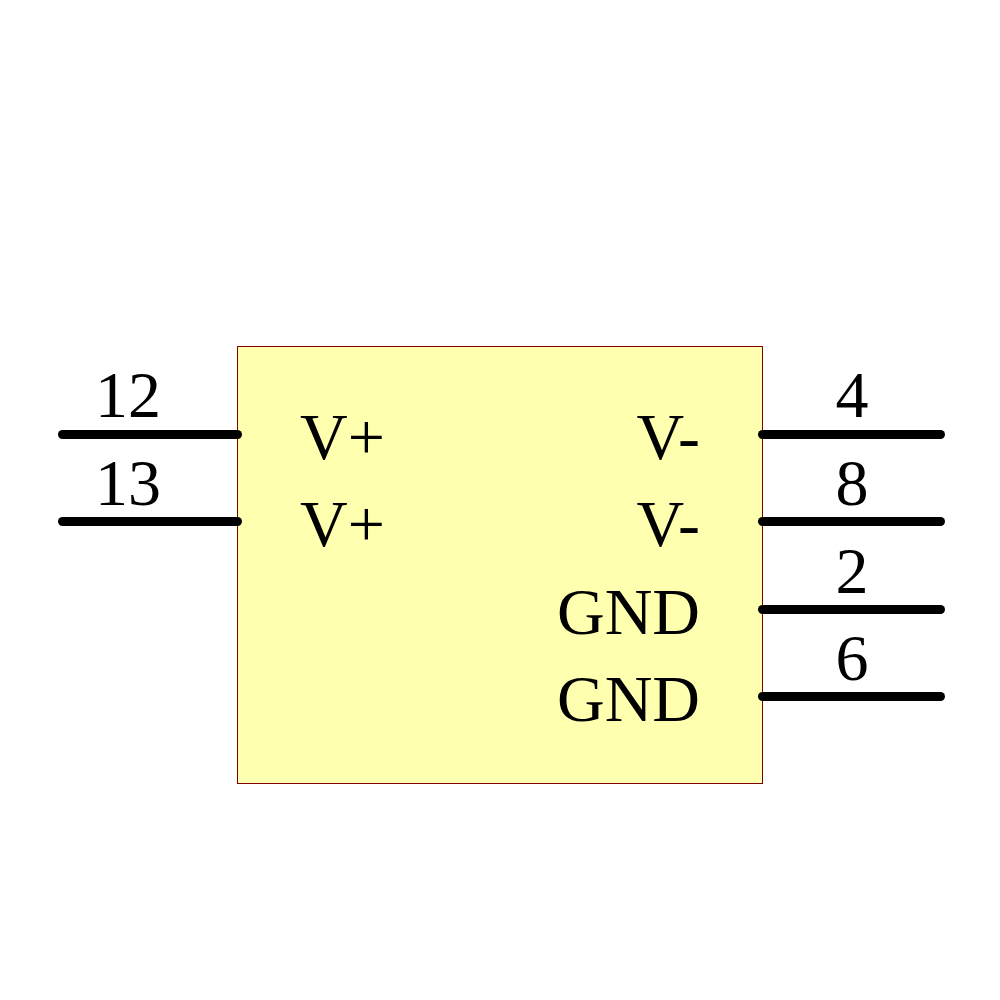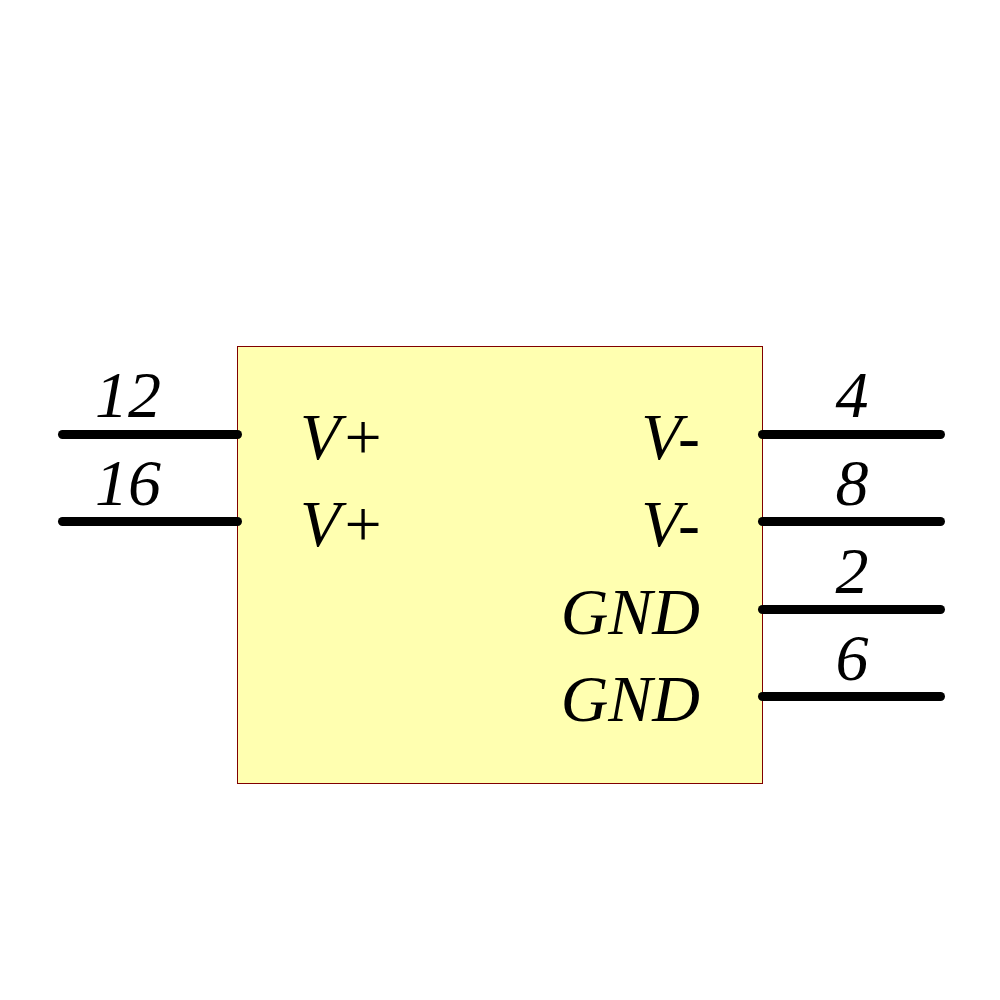--- a/index.html
+++ b/index.html
@@ -1,38 +1,38 @@
 <!DOCTYPE html>
 <html><head>
   <meta charset="utf-8">
   <style>
     html, body { margin: 0; padding: 0; background: #ffffff; }
     body { width: 1000px; height: 1000px; position: relative; overflow: hidden; }
-    .canvas { position: absolute; left: 0; top: 0; width: 828px; height: 1000px; font-style: italic; }
+    .canvas { position: absolute; left: 0; top: 0; width: 828px; height: 1000px; }
     .body-rect { position: absolute; left: 237px; top: 346px; width: 524px; height: 436px;
       background: #ffffb0; border: 1px solid #800000; }
     .pin-line { position: absolute; height: 9px; background: #000; border-radius: 5px; }
     .txt { position: absolute; font-family: "Liberation Serif", "DejaVu Serif", serif;
       color: #000; font-size: 66px; line-height: 66px; white-space: nowrap; }
     .num { width: 100px; text-align: center; }
     .lname { text-align: left; }
     .rname { text-align: right; width: 300px; }
   </style>
 </head>
 <body>
 
 <div class="canvas">
   <div class="body-rect"></div>
 
   <div class="pin-line" style="left:58px; top:430px; width:184px;"></div>
   <div class="txt num" style="left:78px; top:362px;">12</div>
   <div class="txt lname" style="left:300px; top:404px;">V+</div>
 
   <div class="pin-line" style="left:58px; top:517px; width:184px;"></div>
-  <div class="txt num" style="left:78px; top:450px;">16</div>
+  <div class="txt num" style="left:78px; top:450px;">13</div>
   <div class="txt lname" style="left:300px; top:491px;">V+</div>
 
   <div class="pin-line" style="left:758px; top:430px; width:187px;"></div>
   <div class="txt num" style="left:802px; top:362px;">4</div>
   <div class="txt rname" style="left:400px; top:404px;">V-</div>
 
   <div class="pin-line" style="left:758px; top:517px; width:187px;"></div>
   <div class="txt num" style="left:802px; top:450px;">8</div>
   <div class="txt rname" style="left:400px; top:491px;">V-</div>
 

